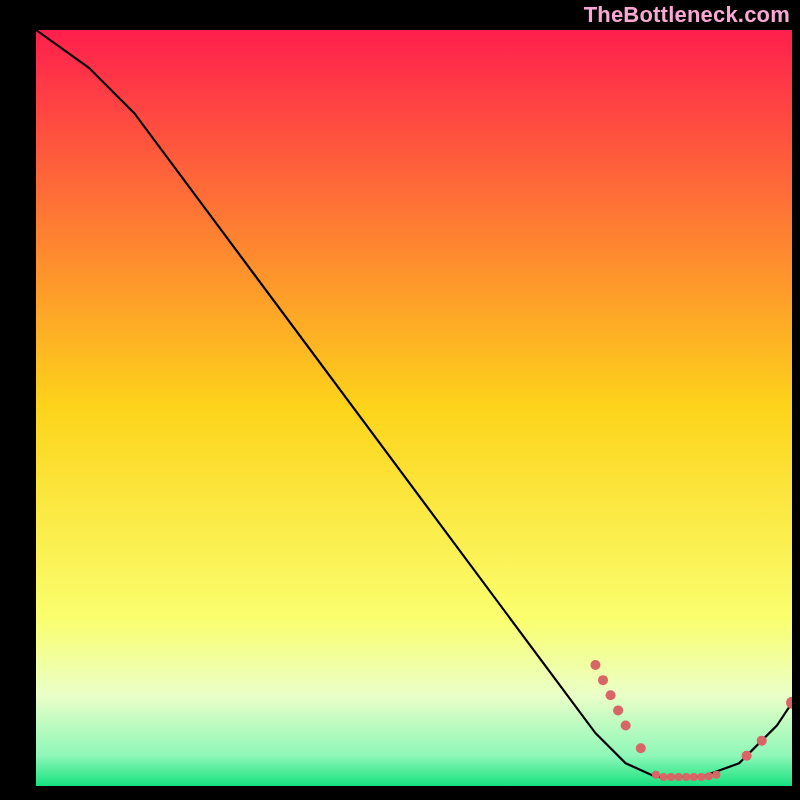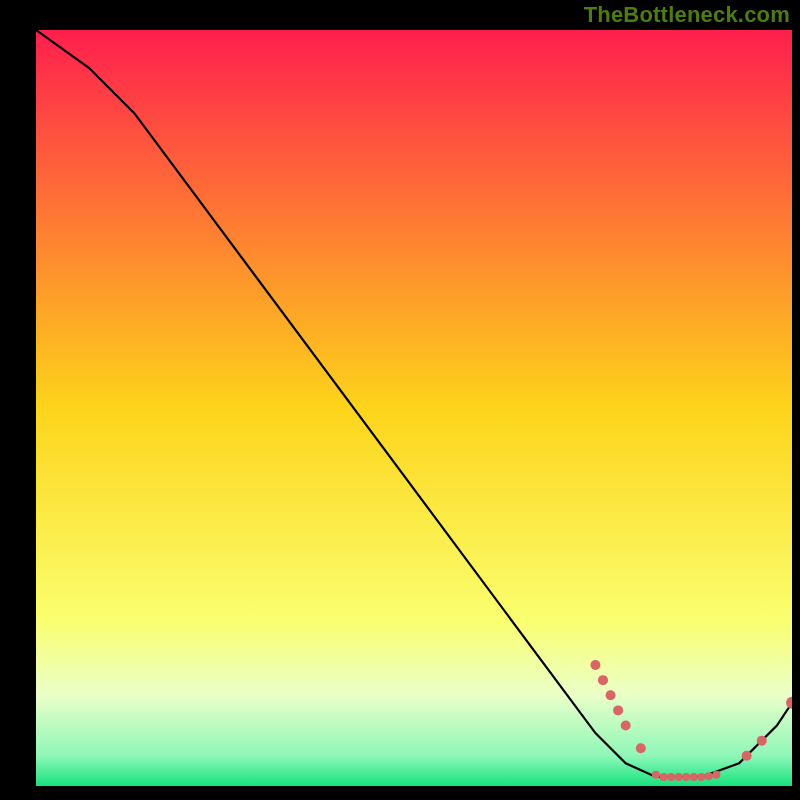--- a/index.html
+++ b/index.html
@@ -15,21 +15,21 @@
     width: 800px;
     height: 800px;
   }
   .watermark {
     position: absolute;
     top: 2px;
     right: 10px;
     font-family: Arial, Helvetica, sans-serif;
     font-size: 22px;
     font-weight: 600;
-    color: #4d7c0f;
+    color: #f9a8d4;
     letter-spacing: 0.2px;
     z-index: 10;
   }
   .plot {
     position: absolute;
     left: 36px;
     top: 30px;
     width: 756px;
     height: 756px;
   }

